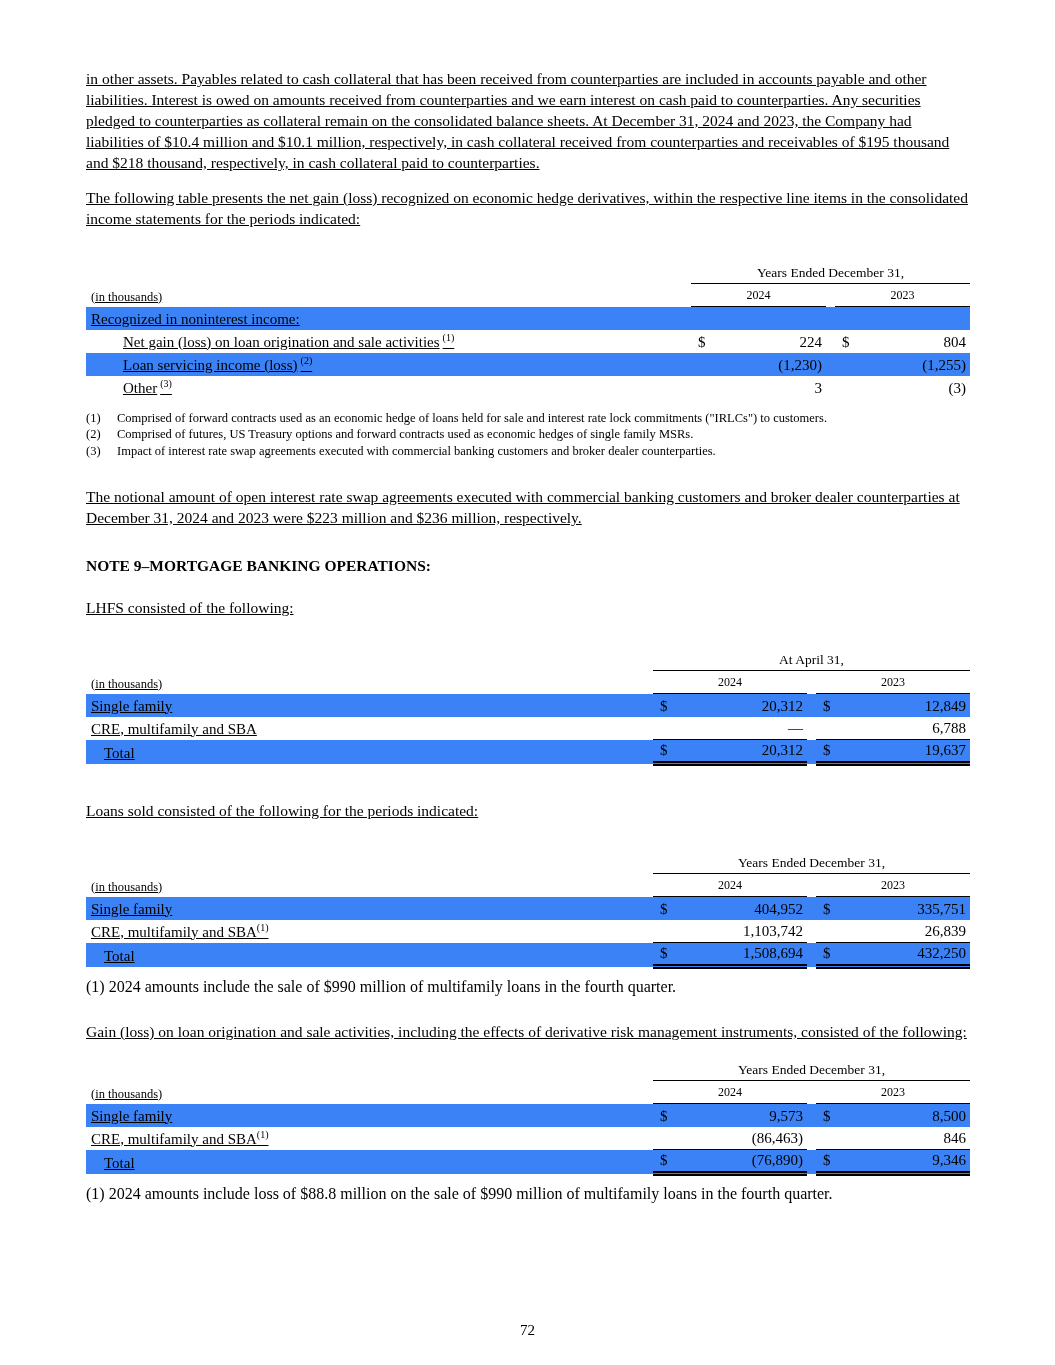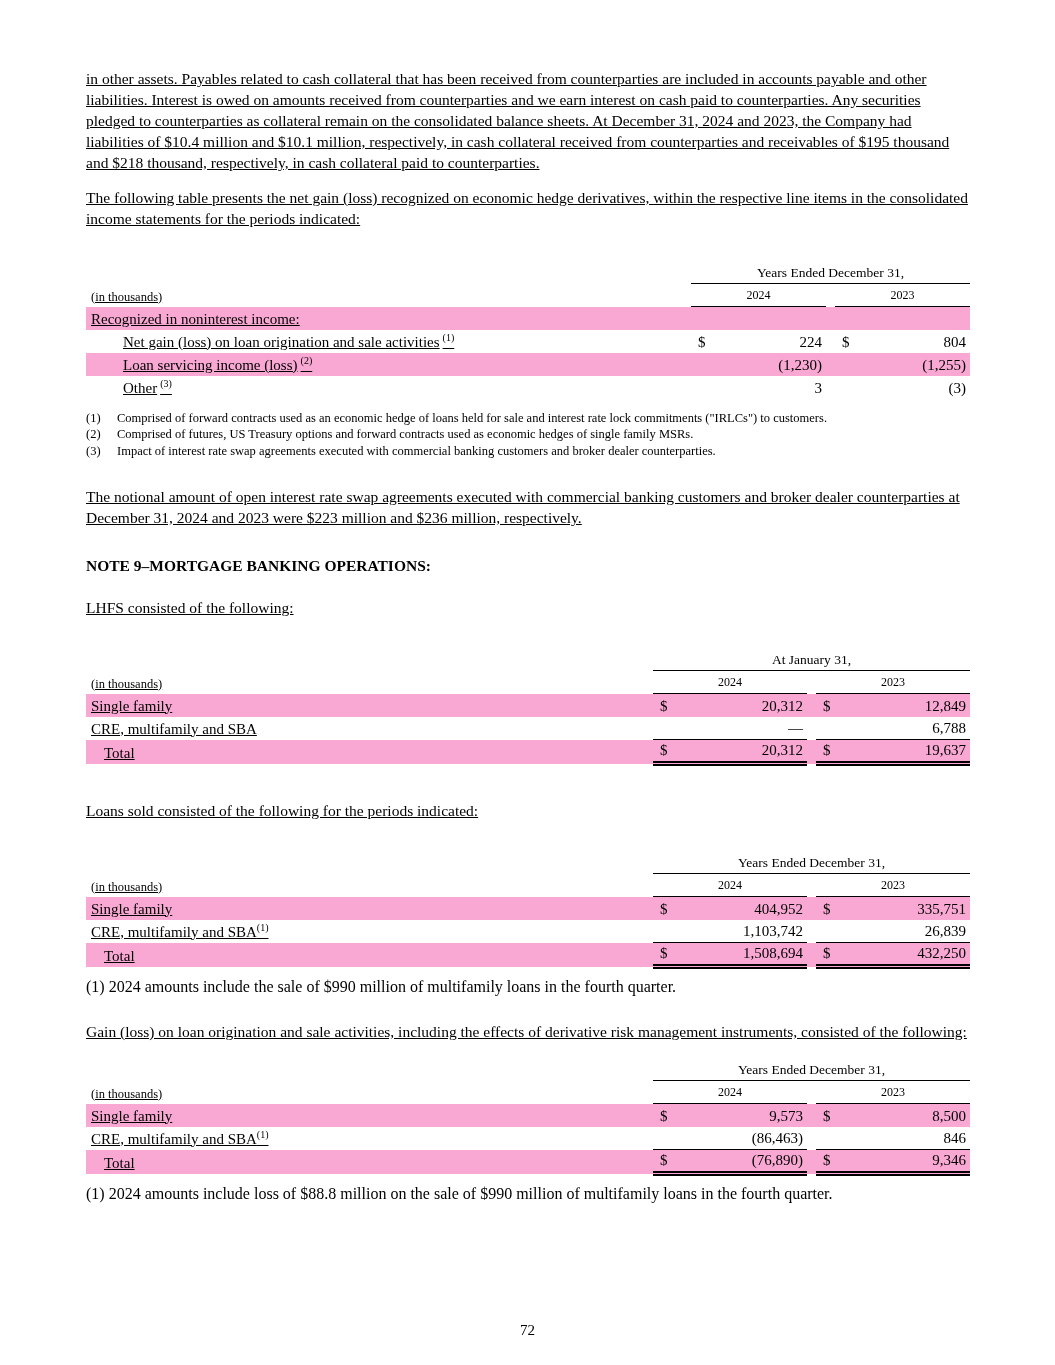--- a/index.html
+++ b/index.html
@@ -31,21 +31,21 @@
     border-bottom: 1.5px solid #000; padding-bottom: 2px;
   }
   td.yr {
     text-align: center; font-size: 12px; line-height: 17px;
     border-bottom: 1.5px solid #000; padding-bottom: 2px; padding-top: 3px;
   }
   td.inthousands { font-size: 12.5px; vertical-align: bottom; padding-bottom: 2px; }
   td.gap { padding: 0; }
 
   tr.data-row td { height: 23px; }
-  tr.shaded { background: #f9a8d4; }
+  tr.shaded { background: #3b82f6; }
   td.dol { text-align: left; padding-left: 7px; }
   td.val { text-align: right; padding-right: 4px; }
   td.lbl { padding-left: 5px; text-decoration: underline; }
   td.lbl.ind1 { padding-left: 37px; }
   td.lbl.ind-total { padding-left: 18px; }
   sup { font-size: 10px; line-height: 0; }
   .t1 sup { margin-left: 3px; }
 
   tr.rule-after td.dol, tr.rule-after td.val { border-bottom: 1.5px solid #000; }
   tr.dbl-after td.dol, tr.dbl-after td.val { border-bottom: 5px double #000; }
@@ -148,21 +148,21 @@
       <col style="width:567px">
         <col style="width:26px">
         <col style="width:128px">
       <col style="width:9px">
         <col style="width:26px">
         <col style="width:128px">
     </colgroup>
     <tbody>
         <tr>
       <td class="lbl"></td>
-      <td class="span-hdr" colspan="5">At January 31,</td>
+      <td class="span-hdr" colspan="5">At April 31,</td>
     </tr>
     <tr>
       <td class="lbl inthousands">(in thousands)</td>
       <td class="yr" colspan="2">2024</td>
       <td class="gap"></td>
       <td class="yr" colspan="2">2023</td>
     </tr>
     <tr class="data-row shaded">
       <td class="lbl"><span>Single family</span></td>
       <td class="dol">$</td>

